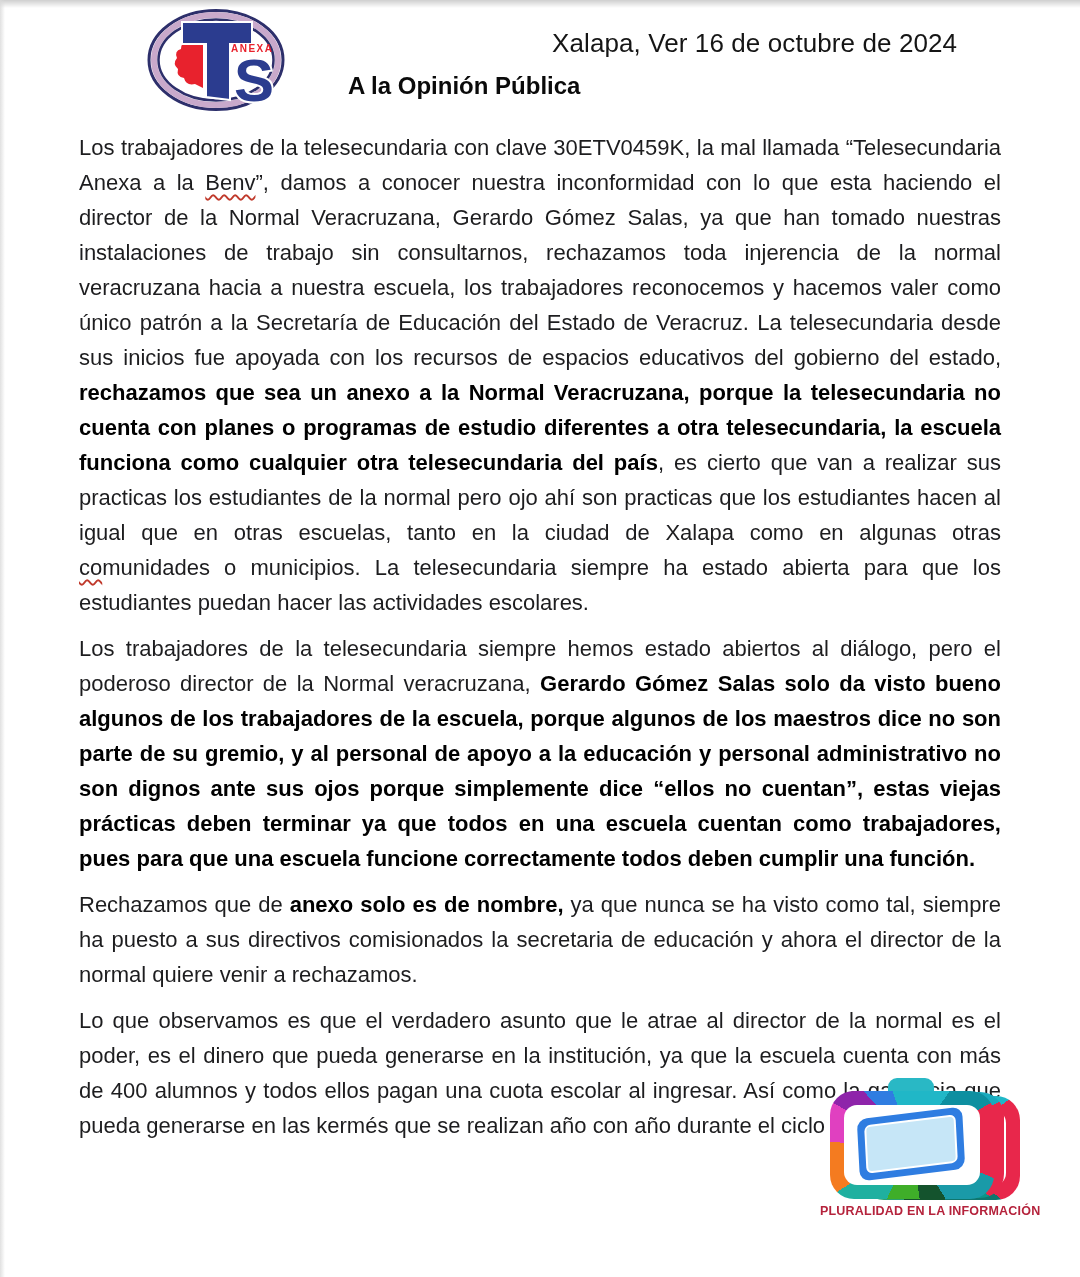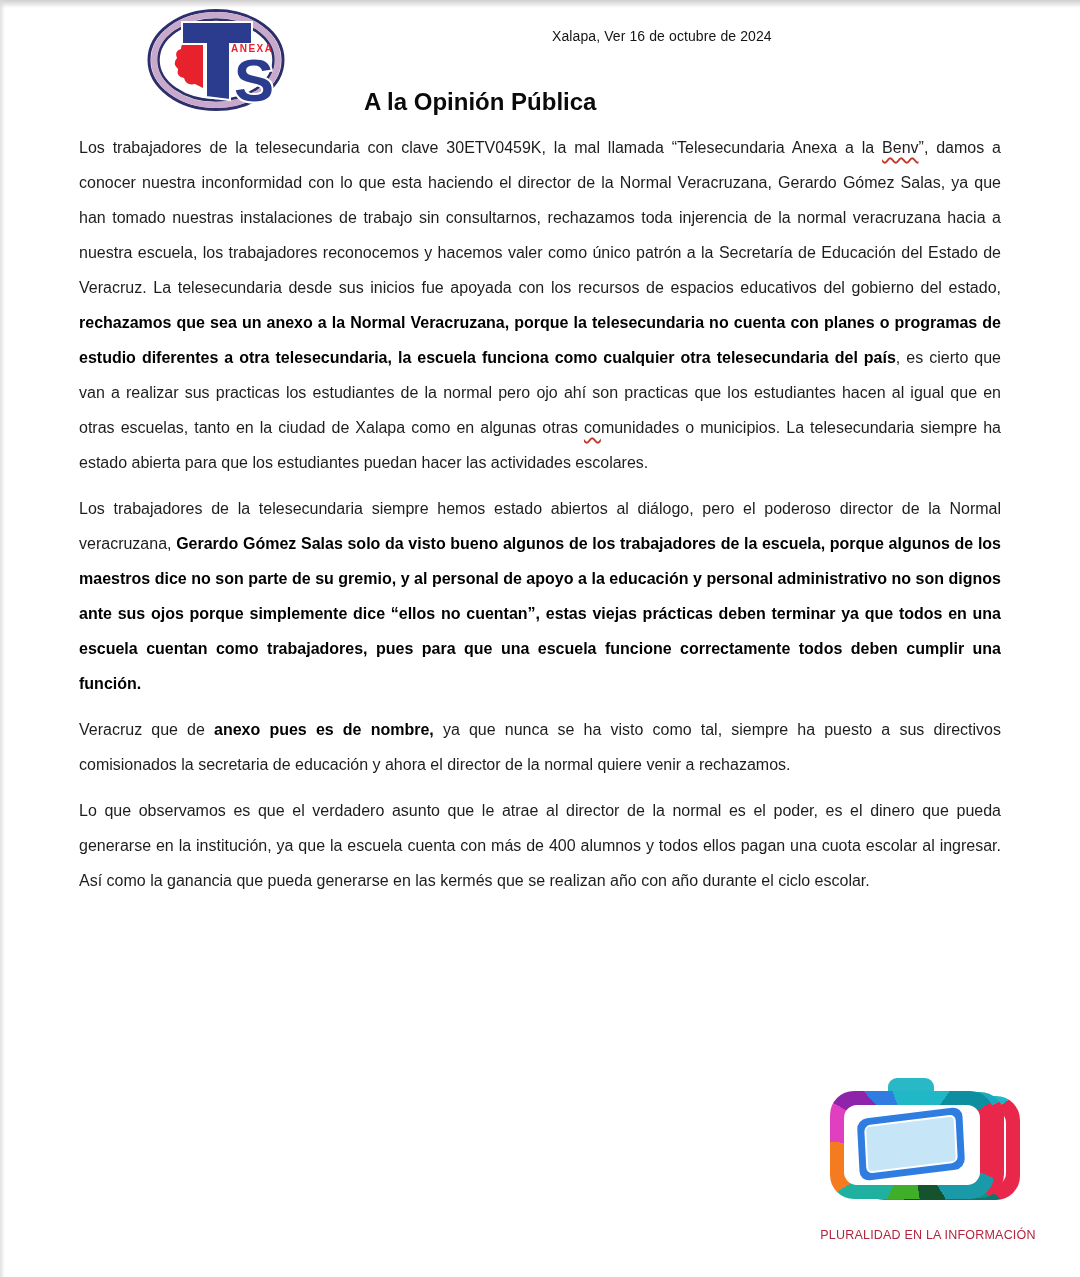--- a/index.html
+++ b/index.html
@@ -17,30 +17,30 @@
   }
   .edge-left{
     position:absolute;left:0;top:0;width:5px;height:1277px;
     background:linear-gradient(to right,#d9d9d9,rgba(255,255,255,0));
     opacity:.8;
   }
   
   .logo{position:absolute;left:146px;top:8px;width:140px;height:104px;}
   .dateline{
     position:absolute;left:552px;top:28px;
-    font-size:14px;letter-spacing:.1px;color:#151515;white-space:nowrap;
+    font-size:26px;letter-spacing:.1px;color:#151515;white-space:nowrap;
   }
   .doc-title{
-    position:absolute;left:348px;top:72px;margin:16px;
+    position:absolute;left:348px;top:72px;margin:0;
     font-size:24px;font-weight:bold;color:#0a0a0a;white-space:nowrap;
   }
   
   .content{
     position:absolute;left:79px;top:130px;width:922px;
-    font-size:16px;line-height:35px;
+    font-size:22px;line-height:35px;
     text-align:justify;
   }
   .content p{margin:0 0 11px 0;}
   .content .b{font-weight:bold;color:#000;}
   .sq{
     text-decoration-line:underline;
     text-decoration-style:wavy;
     text-decoration-color:#c0392b;
     text-decoration-thickness:1.5px;
     text-underline-offset:4px;
@@ -69,22 +69,22 @@
     position:absolute;left:28px;top:22px;width:106px;height:62px;
     background:#2f7de1;border-radius:10px;
     transform:rotate(-7deg) skewX(-4deg);
   }
   .screen .glass{
     position:absolute;inset:7px;background:#c6e6f7;
     border:2px solid #ffffff;border-radius:6px;
   }
   .wm-slogan{
     position:absolute;left:-8px;top:126px;width:216px;
-    text-align:center;font-size:12.5px;font-weight:normal;
-    color:#b5233c;letter-spacing:.2px;white-space:nowrap;margin-top:24px;
+    text-align:center;font-size:12.5px;font-weight:bold;
+    color:#b5233c;letter-spacing:.2px;white-space:nowrap;
   }
 </style>
 </head>
 <body>
 
 <div class="page">
   <div class="edge-top"></div>
   <div class="edge-left"></div>
 
   <div class="logo">
@@ -100,21 +100,21 @@
     </svg>
   </div>
   <div class="dateline">Xalapa, Ver 16 de octubre de 2024</div>
   <h1 class="doc-title">A la Opinión Pública</h1>
 
   <main class="content">
     <p><span>Los trabajadores de la telesecundaria con clave 30ETV0459K, la mal llamada “Telesecundaria Anexa a la </span><span class="sq">Benv</span><span>”, damos a conocer nuestra inconformidad con lo que esta haciendo el director de la Normal Veracruzana, Gerardo Gómez Salas, ya que han tomado nuestras instalaciones de trabajo sin consultarnos, rechazamos toda injerencia de la normal veracruzana hacia a nuestra escuela, los trabajadores reconocemos y hacemos valer como único patrón a la Secretaría de Educación del Estado de Veracruz. La telesecundaria desde sus inicios fue apoyada con los recursos de espacios educativos del gobierno del estado, </span><span class="b">rechazamos que sea un anexo a la Normal Veracruzana, porque la telesecundaria no cuenta con planes o programas de estudio diferentes a otra telesecundaria, la escuela funciona como cualquier otra telesecundaria del país</span><span>, es cierto que van a realizar sus practicas los estudiantes de la normal pero ojo ahí son practicas que los estudiantes hacen al igual que en otras escuelas, tanto en la ciudad de Xalapa como en algunas otras </span><span class="sq">co</span><span>munidades o municipios. La telesecundaria siempre ha estado abierta para que los estudiantes puedan hacer las actividades escolares.</span></p>
 
     <p><span>Los trabajadores de la telesecundaria siempre hemos estado abiertos al diálogo, pero el poderoso director de la Normal veracruzana, </span><span class="b">Gerardo Gómez Salas solo da visto bueno algunos de los trabajadores de la escuela, porque algunos de los maestros dice no son parte de su gremio, y al personal de apoyo a la educación y personal administrativo no son dignos ante sus ojos porque simplemente dice “ellos no cuentan”, estas viejas prácticas deben terminar ya que todos en una escuela cuentan como trabajadores, pues para que una escuela funcione correctamente todos deben cumplir una función.</span></p>
 
-    <p><span>Veracruz que de </span><span class="b">anexo pues es de nombre,</span><span> ya que nunca se ha visto como tal, siempre ha puesto a sus directivos comisionados la secretaria de educación y ahora el director de la normal quiere venir a rechazamos.</span></p>
+    <p><span>Rechazamos que de </span><span class="b">anexo solo es de nombre,</span><span> ya que nunca se ha visto como tal, siempre ha puesto a sus directivos comisionados la secretaria de educación y ahora el director de la normal quiere venir a rechazamos.</span></p>
 
 
     <p><span>Lo que observamos es que el verdadero asunto que le atrae al director de la normal es el poder, es el dinero que pueda generarse en la institución, ya que la escuela cuenta con más de 400 alumnos y todos ellos pagan una cuota escolar al ingresar.  Así como la ganancia que pueda generarse en las kermés que se realizan año con año durante el ciclo escolar.</span></p>
   </main>
 
   <div class="wm">
     <div class="wm-frame wm-f3">
         <div class="inner"></div>
       </div>
     <div class="wm-frame wm-f2">

